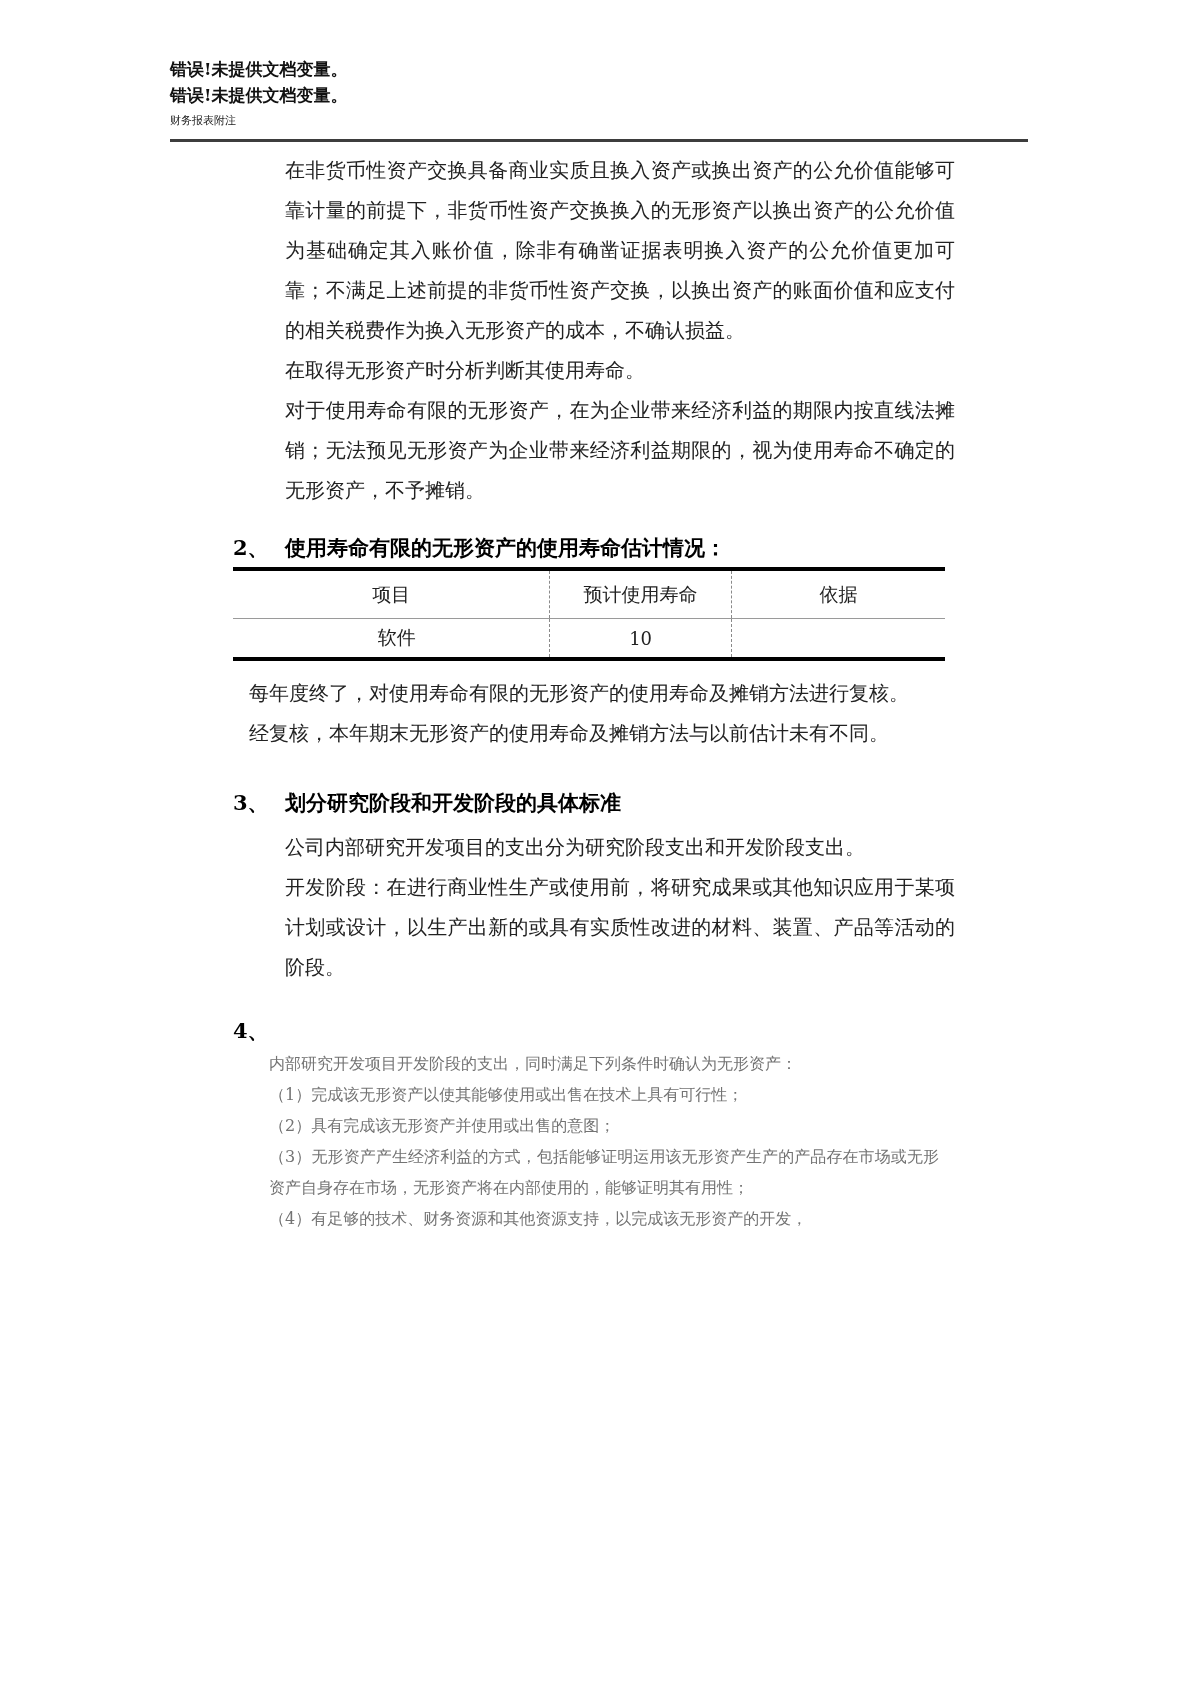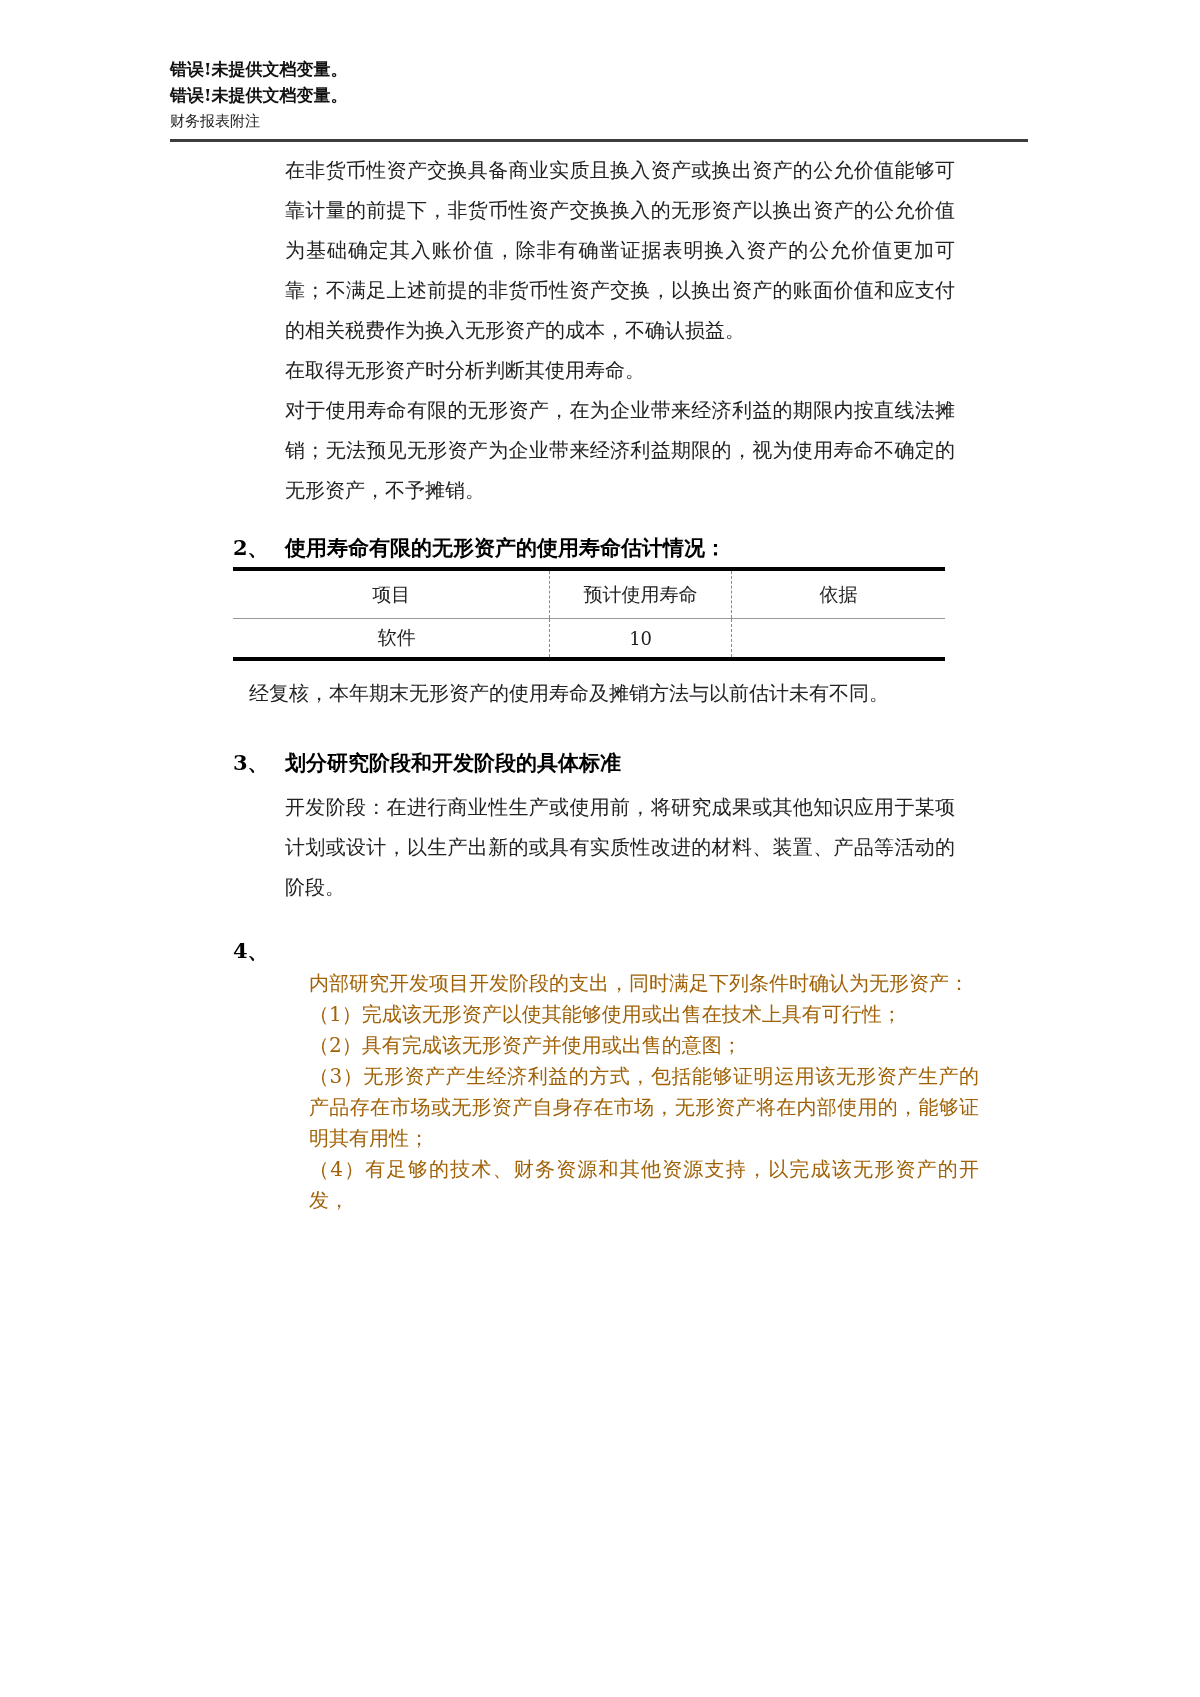--- a/index.html
+++ b/index.html
@@ -8,21 +8,21 @@
     width:1200px;height:1697px;
     margin:0 auto;
     background:#ffffff;
     font-family:"DejaVu Serif", serif;
     color:#1f1f1f;
     overflow:hidden;
   }
   
   .doc-header{position:absolute;left:170px;top:56px;width:858px;}
   .hdr-bold{font-weight:700;font-size:17px;line-height:26px;color:#111;}
-  .hdr-plain{font-weight:400;font-size:15px;line-height:26px;color:#222;}
+  .hdr-plain{font-weight:400;font-size:11px;line-height:26px;color:#222;}
   .hdr-rule{margin-top:5px;border-top:3px solid #3d3d3d;height:0;}
 
   
   .content{position:absolute;left:233px;top:150px;width:722px;}
 
   .para{
     margin:0 0 0 52px;width:670px;
     font-size:20px;line-height:40px;
     text-align:justify;text-justify:inter-ideograph;
     color:#222;
@@ -62,24 +62,24 @@
   td.cell-item{text-align:center;padding-left:12px;}
   td.cell-life{text-align:center;font-size:18px;}
   td.cell-basis{text-align:center;}
 
   .notes-block{margin-top:12px;}
   .sec3-block{margin-top:36px;}
   .sec3-block .paras{margin-top:10px;}
   .sec4-block{margin-top:30px;}
 
   .para-tight{
-    margin:0 0 0 76px;width:670px;
-    font-size:20px;line-height:31px;
+    margin:0 0 0 36px;width:670px;
+    font-size:16px;line-height:31px;
     text-align:justify;text-justify:inter-ideograph;
-    color:#a16207;
+    color:#737373;
   }
   .sec4-block .sec-heading{margin-bottom:3px;}
 </style>
 </head>
 <body>
 
 <div class="page">
 
   <div class="doc-header">
     <div class="hdr-bold">错误!未提供文档变量。</div>
@@ -116,29 +116,31 @@
           <tr>
             <td class="cell-item">软件</td>
             <td class="cell-life vline">10</td>
             <td class="cell-basis vline"></td>
           </tr>
         </tbody>
       </table>
     </div>
 
     <div class="notes-block">
+      <p class="note-para">每年度终了，对使用寿命有限的无形资产的使用寿命及摊销方法进行复核。</p>
       <p class="note-para">经复核，本年期末无形资产的使用寿命及摊销方法与以前估计未有不同。</p>
     </div>
 
     <div class="sec3-block">
       <div class="sec-heading">
         <span class="sec-num">3、</span>
         <span class="sec-title">划分研究阶段和开发阶段的具体标准</span>
       </div>
       <div class="paras">
+        <p class="para">公司内部研究开发项目的支出分为研究阶段支出和开发阶段支出。</p>
         <p class="para">开发阶段：在进行商业性生产或使用前，将研究成果或其他知识应用于某项计划或设计，以生产出新的或具有实质性改进的材料、装置、产品等活动的阶段。</p>
       </div>
     </div>
 
     <div class="sec4-block">
       <div class="sec-heading">
         <span class="sec-num">4、</span>
       </div>
       <p class="para-tight">内部研究开发项目开发阶段的支出，同时满足下列条件时确认为无形资产：</p>
       <p class="para-tight">（1）完成该无形资产以使其能够使用或出售在技术上具有可行性；</p>

